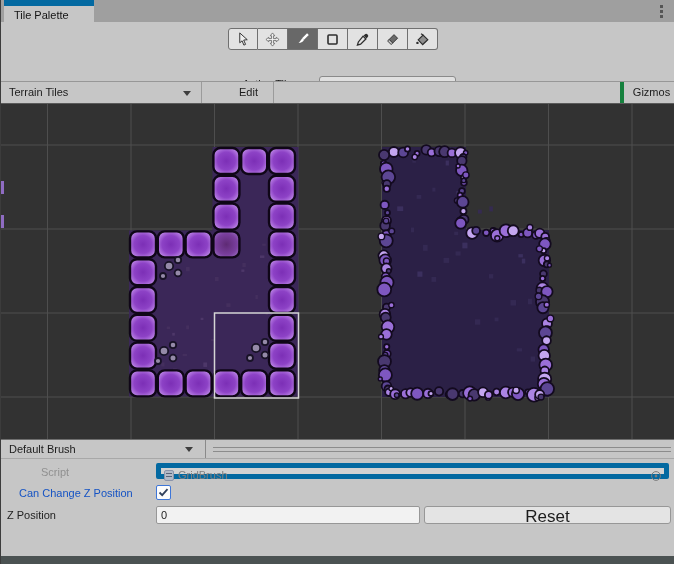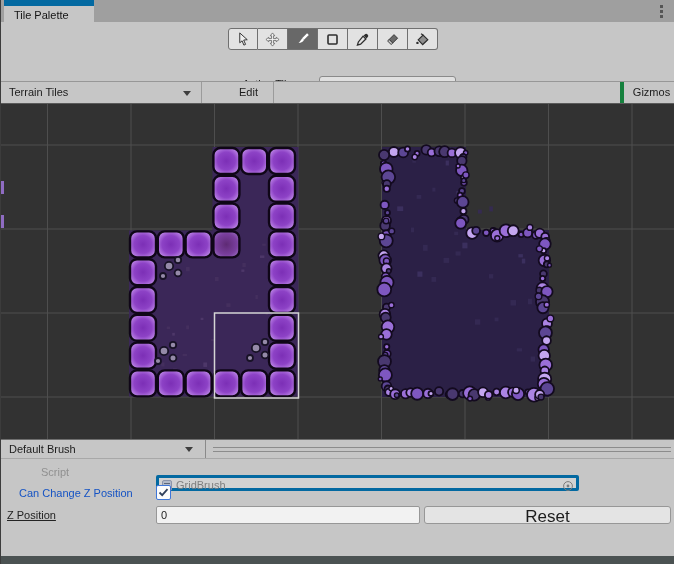--- a/index.html
+++ b/index.html
@@ -72,24 +72,24 @@
   .brush-dd .dd-arrow { right:12px; }
   .hscroll { position:absolute; left:212px; right:4px; top:0; height:18px; cursor:pointer; }
   .hscroll i { position:absolute; left:0; right:0; height:1px; background:#8c8c8c; display:block; }
   .hscroll i:nth-child(1){ top:7px; } .hscroll i:nth-child(2){ top:11px; }
 
   
   .inspector { position:absolute; left:0; top:459px; width:674px; height:97px; background:#c6c6c6; }
   .insp-label { position:absolute; left:6px; }
   .script-label { top:7px; color:#909090;margin-left:34px; }
   .z-toggle-label { top:28px; color:#1553c4;margin-left:12px; }
-  .z-pos-label { top:50px; color:#232323;text-decoration:underline; }
-
-  .obj-field { position:absolute; left:155px; top:16px; width:423px; height:16px;
-    background:#d2d2d2; border:3px solid #0369a1; border-radius:2px; color:#7f7f7f;
+  .z-pos-label { top:50px; color:#232323; }
+
+  .obj-field { position:absolute; left:155px; top:4px; width:513px; height:16px;
+    background:#d2d2d2; border:5px solid #0369a1; border-radius:2px; color:#7f7f7f;
     padding:1px 16px 0 17px; cursor:default; }
   .script-icon { position:absolute; left:3px; top:2px; width:10px; height:11px;
     background:#b2bac8; border:1px solid #8b94aa; border-radius:2px; }
   .script-icon i { display:block; height:1px; background:#5c6578; margin:2px 1px 0 1px; }
   .obj-picker { position:absolute; right:2px; top:2px; width:12px; height:12px; cursor:pointer; }
 
   .checkbox { position:absolute; left:155px; top:26px; width:15px; height:15px;
     background:#fcfcfc; border:1px solid #3e76d8; border-radius:2px; cursor:pointer; }
 
   .z-input { position:absolute; left:155px; top:47px; width:264px; height:18px;

